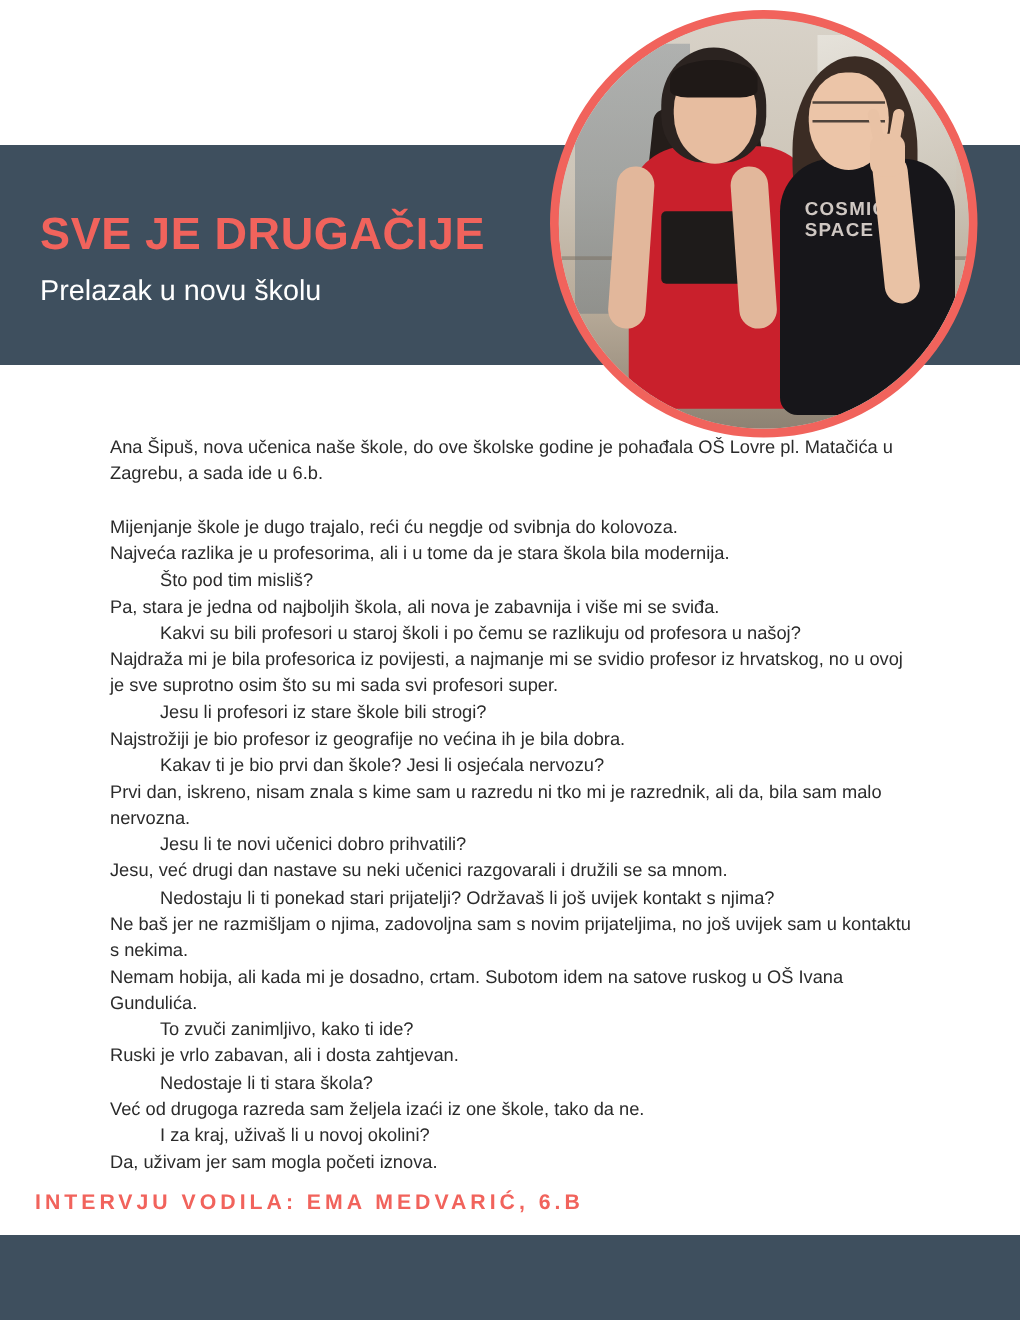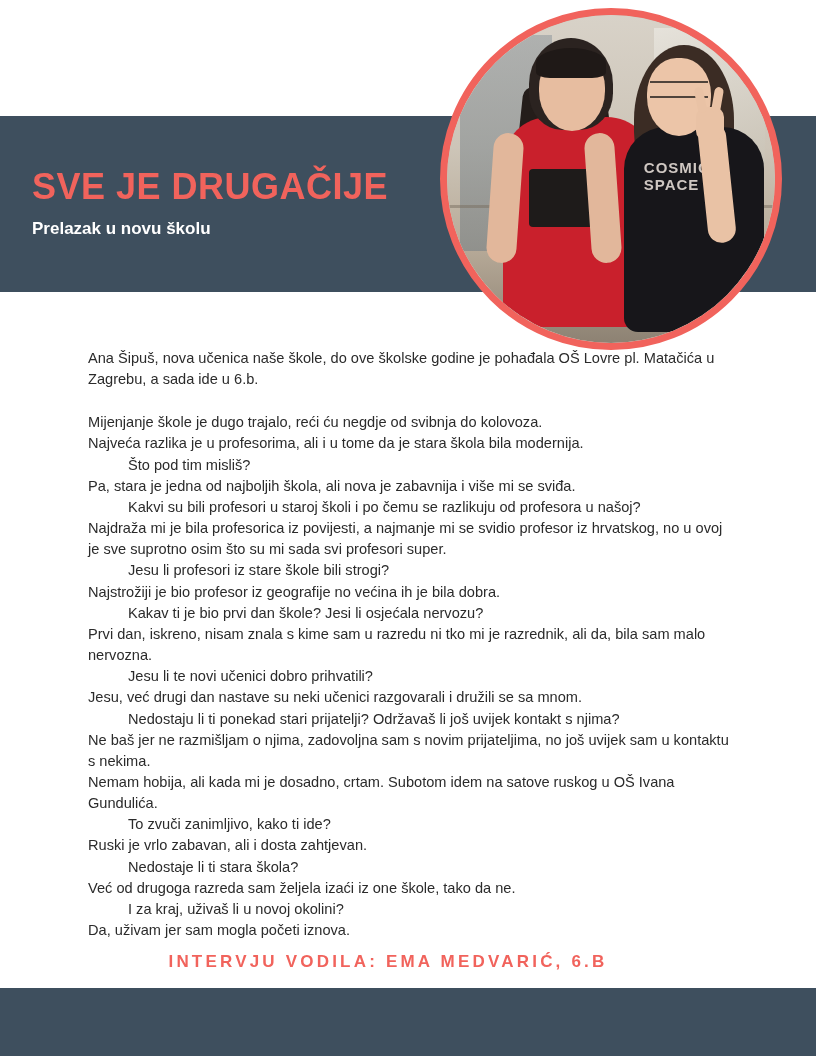--- a/index.html
+++ b/index.html
@@ -44,24 +44,24 @@
     font-size: 36px;
     font-weight: bold;
     letter-spacing: 0.5px;
     color: #f1635c;
     margin: 0;
     line-height: 1.05;
     white-space: nowrap;
   }
 
   .header-subtitle {
-    font-size: 17px;
+    font-size: 23px;
     color: #ffffff;
     margin: 14px 0 0 0;
-    font-weight: bold;
+    font-weight: normal;
     line-height: 1.1;
   }
 
   
   .photo-wrap {
     position: absolute;
     left: 440px;
     top: 8px;
     width: 342px;
     height: 342px;
@@ -302,25 +302,26 @@
   .a {
     text-indent: 0;
   }
 
   
   .credit {
     position: absolute;
     left: 0;
     right: 40px;
     top: 952px;
-    text-align: center;
+    text-align: left;
     color: #f1635c;
     font-size: 17px;
     font-weight: bold;
     letter-spacing: 3.2px;
+    padding-left: 28px;
   }
 
   
   .footer-band {
     position: absolute;
     left: 0;
     bottom: 0;
     width: 816px;
     height: 68px;
     background: #3e4f5e;

